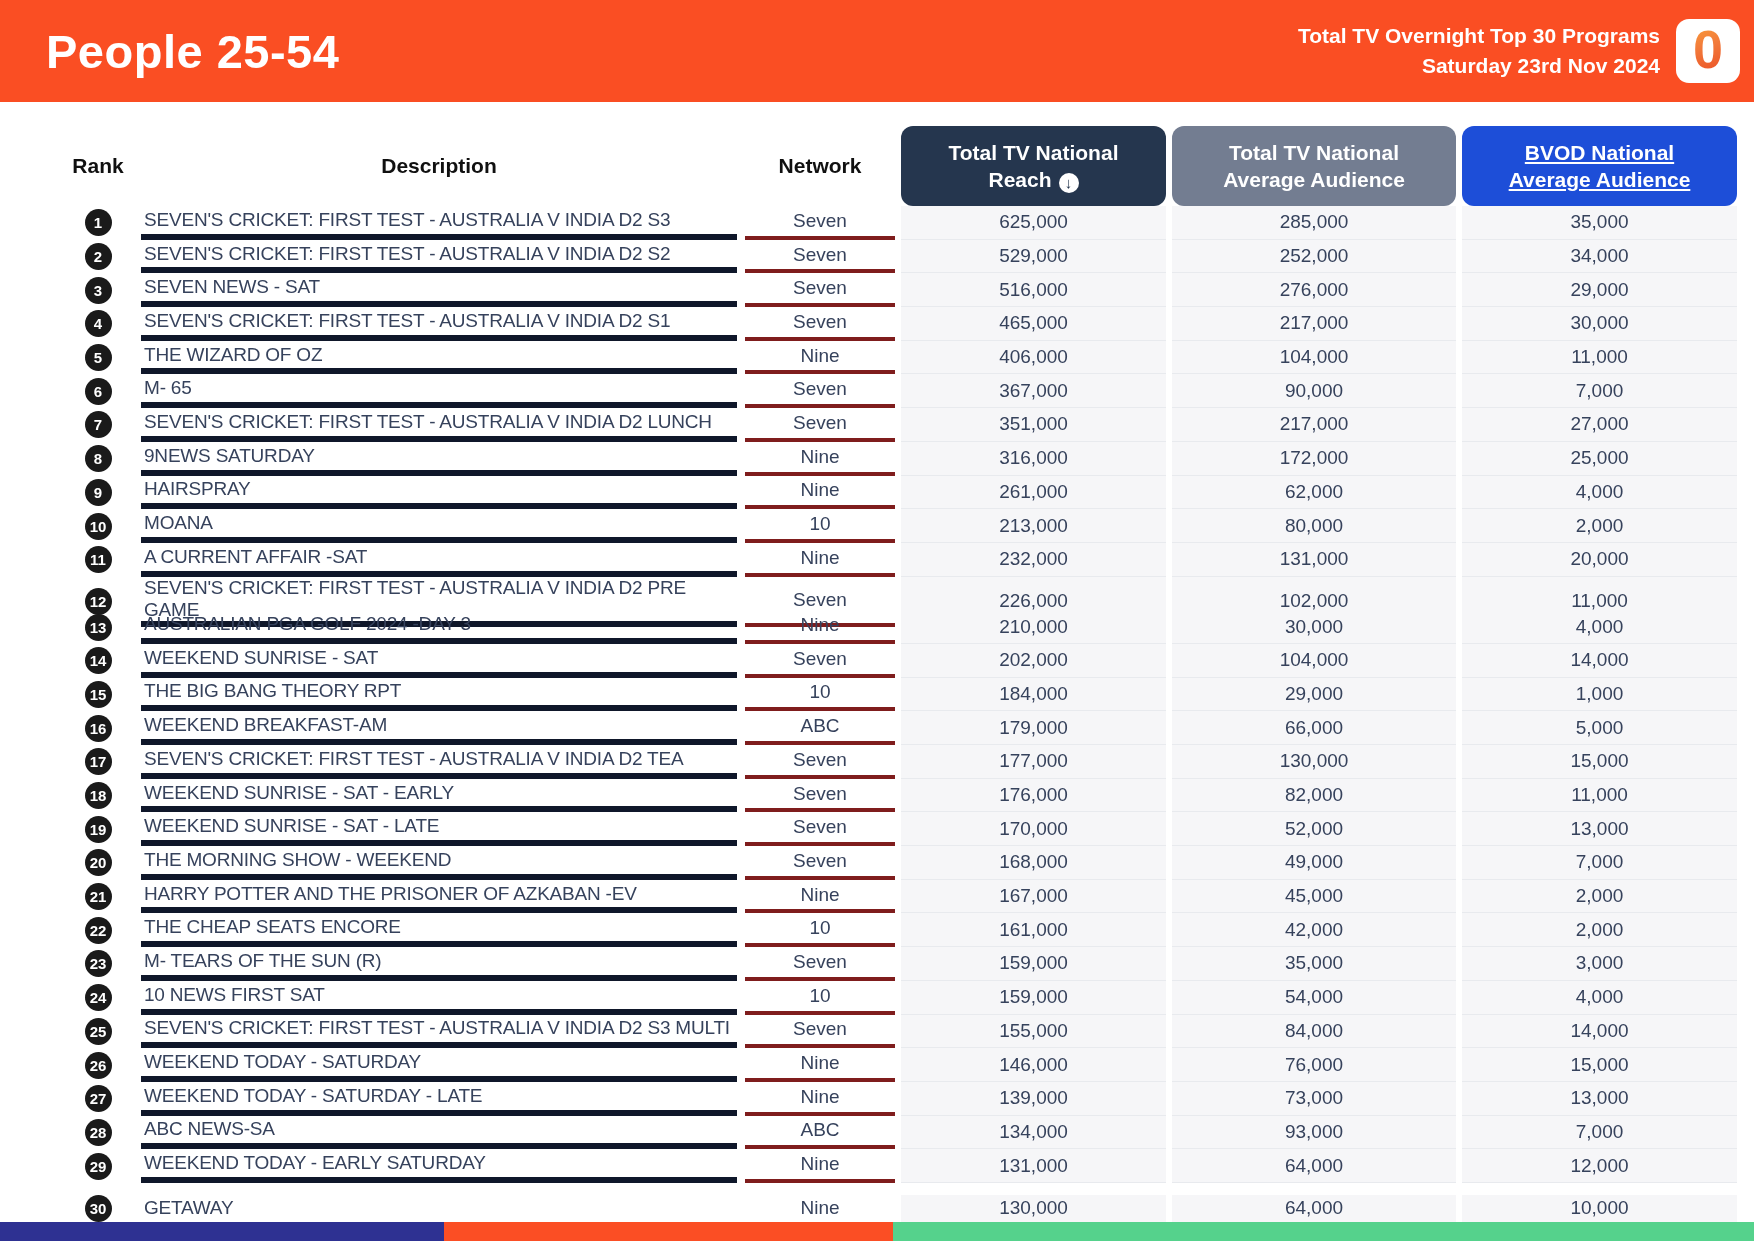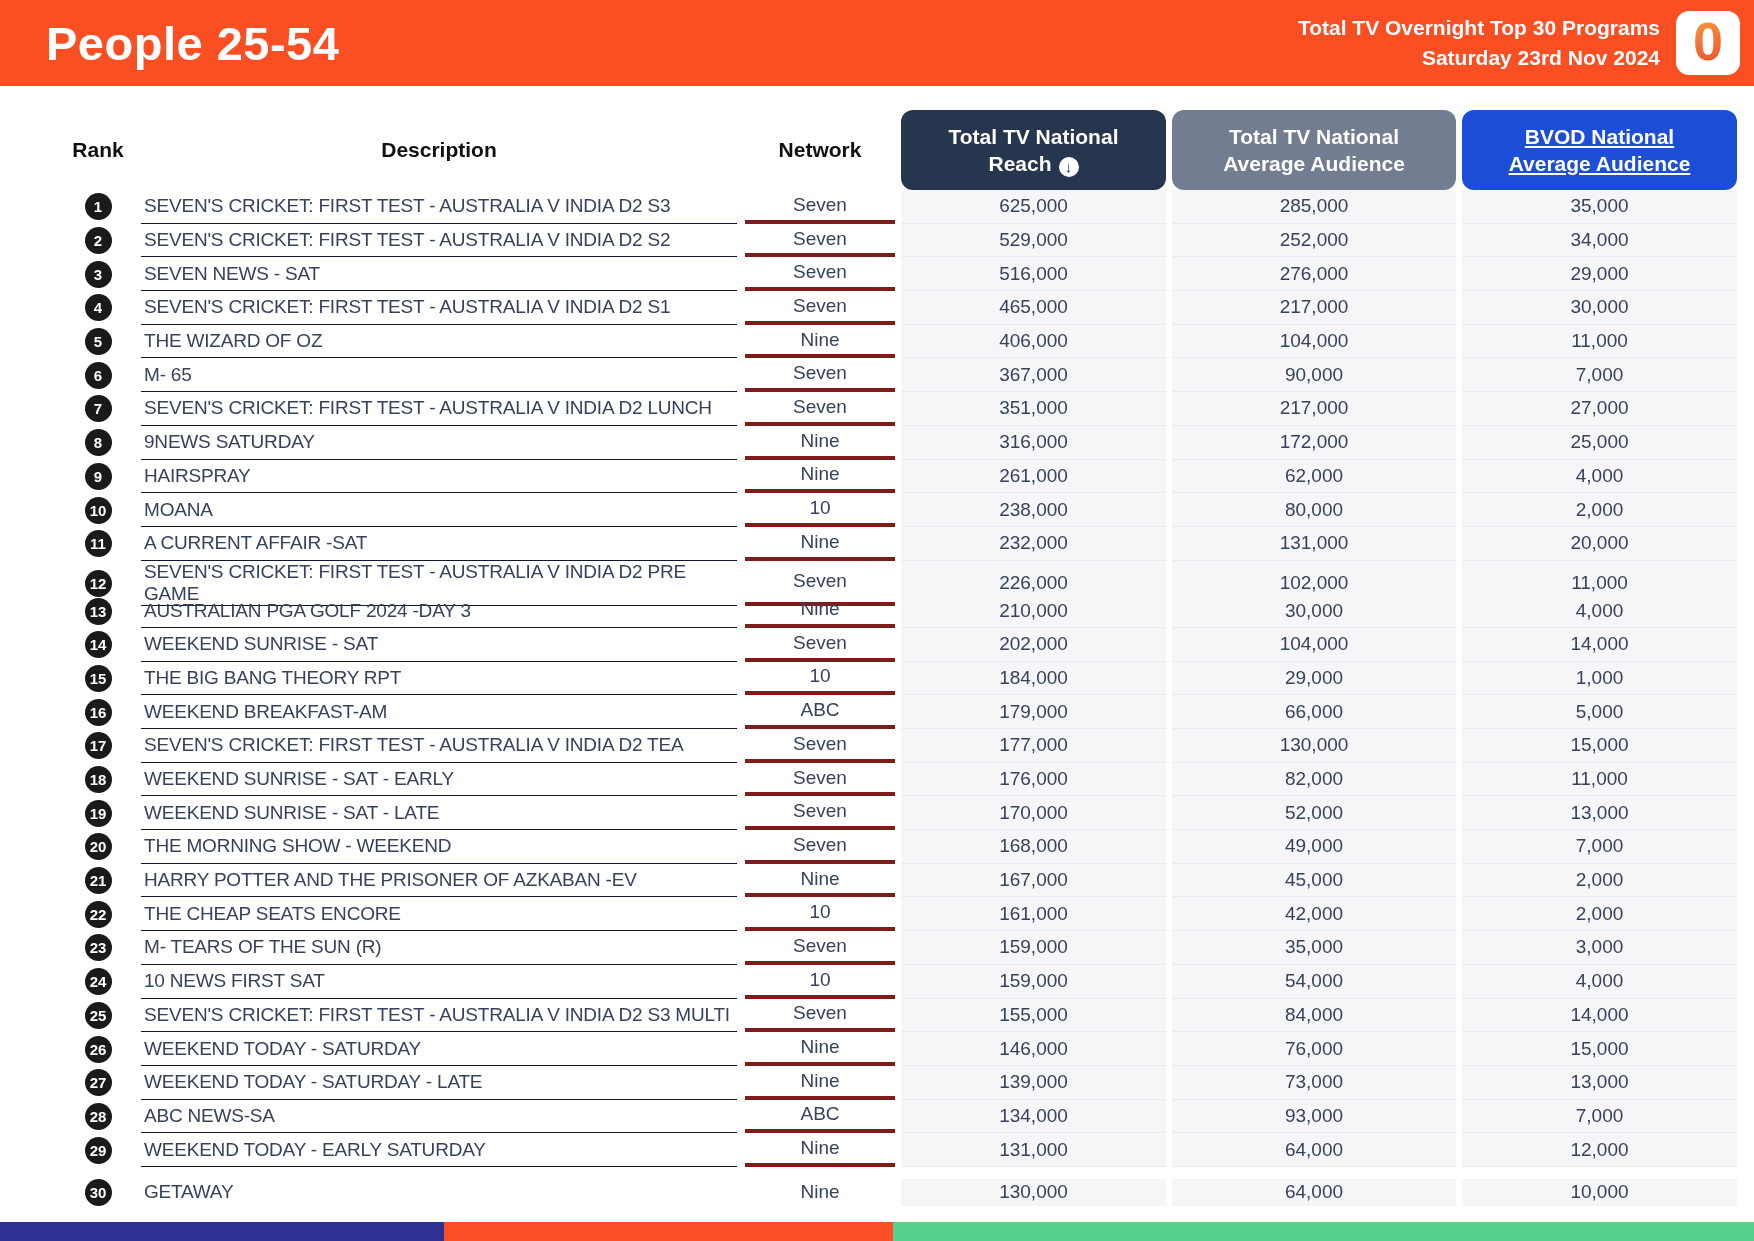--- a/index.html
+++ b/index.html
@@ -5,21 +5,21 @@
   * { margin:0; padding:0; box-sizing:border-box; }
   html,body { width:1754px; height:1241px; }
   body {
     font-family:"Liberation Sans", sans-serif;
     background:#ffffff;
     position:relative;
     overflow:hidden;
   }
   
   .topbar{
-    height:86px; background:#FA4E23;
+    height:102px; background:#FA4E23;
     display:flex; align-items:center;
     padding:0 14px 0 46px;
   }
   .topbar .title{
     color:#fff; font-size:47px; font-weight:700; letter-spacing:.5px;
   }
   .topbar .right{
     margin-left:auto; display:flex; align-items:center; gap:16px;
   }
   .topbar .subtitles{
@@ -69,21 +69,21 @@
     display:flex; align-items:center; font-size:19px; color:#36425C;
   }
   .cell.rank-c{ justify-content:center; }
   .rank-badge{
     width:27px; height:27px; border-radius:50%; background:#1A1A1A;
     color:#fff; font-size:15px; font-weight:700;
     display:flex; align-items:center; justify-content:center;
   }
   .cell.desc-c{
     justify-content:flex-start; padding-left:3px;
-    border-bottom:1px solid #0f172a; letter-spacing:-0.2px;
+    border-bottom:6px solid #0f172a; letter-spacing:-0.2px;
   }
   .cell.net-c{
     justify-content:center; border-bottom:4px solid #7f1d1d;
   }
   .cell.num-c{
     justify-content:center; background:#F6F6F8; border-bottom:1px solid #E8EAEE;
   }
   .body-row:last-child .cell{ border-bottom:none;margin-top:12px; }
   
   .footer-bar{
@@ -271,21 +271,21 @@
     </div>
 
     <div class="grid-row body-row">
       <div class="cell rank-c">
         <span class="rank-badge">10</span>
       </div>
       <div class="cell desc-c">MOANA</div>
       <div></div>
       <div class="cell net-c">10</div>
       <div></div>
-      <div class="cell num-c">238,000</div>
+      <div class="cell num-c">213,000</div>
       <div></div>
       <div class="cell num-c">80,000</div>
       <div></div>
       <div class="cell num-c">2,000</div>
     </div>
 
     <div class="grid-row body-row">
       <div class="cell rank-c">
         <span class="rank-badge">11</span>
       </div>

